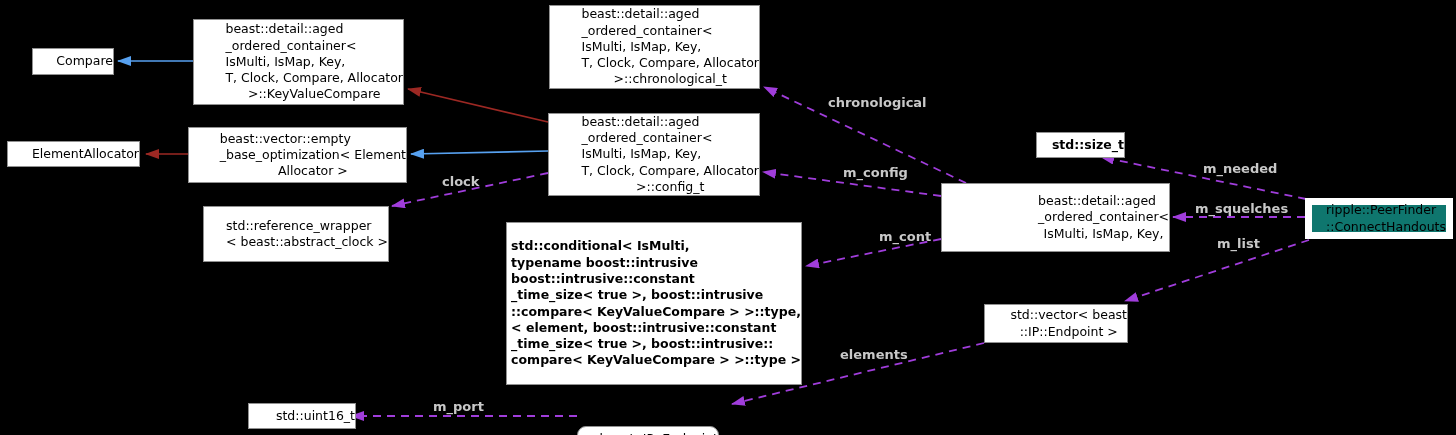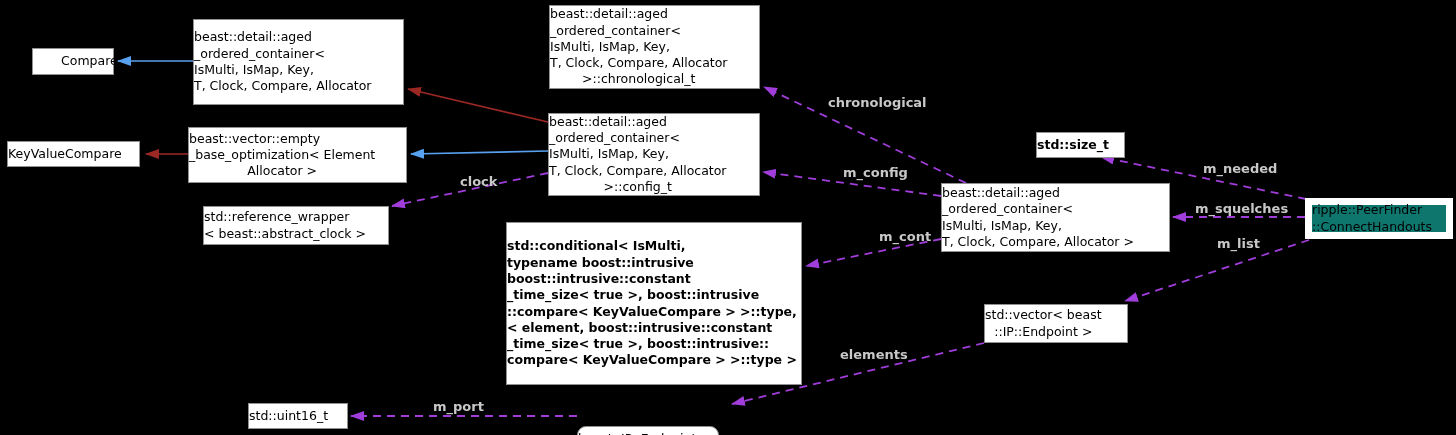--- a/index.html
+++ b/index.html
@@ -9,21 +9,21 @@
     background:#000;
     font-family:"DejaVu Sans","Liberation Sans",sans-serif;
     overflow:hidden;
   }
   #edges{position:absolute;left:0;top:0;width:1456px;height:435px;}
   .node{
     position:absolute;
     background:#ffffff;
     border:1px solid #919191;
     color:#000;
-    display:flex;align-items:center;justify-content:flex-start;
+    display:flex;align-items:center;justify-content:flex-end;
     font-size:12.5px;line-height:16.3px;
     box-sizing:border-box;
     white-space:nowrap;
   }
   .node .lines{text-align:left;}
   .node .lines > div:last-child{text-align:center;}
   .node.focus{
     background:#0f766e;
     border:7px solid #ffffff;
   }
@@ -75,36 +75,37 @@
         <div>Compare</div>
       </div>
   </div>
 
   <div class="node" style="left:193px;top:19px;width:211px;height:86px;">
     <div class="lines">
         <div>beast::detail::aged</div>
         <div>_ordered_container&lt;</div>
         <div>IsMulti, IsMap, Key,</div>
         <div>T, Clock, Compare, Allocator</div>
+        <div>&gt;::KeyValueCompare</div>
       </div>
   </div>
 
   <div class="node" style="left:549px;top:5px;width:211px;height:84px;">
     <div class="lines">
         <div>beast::detail::aged</div>
         <div>_ordered_container&lt;</div>
         <div>IsMulti, IsMap, Key,</div>
         <div>T, Clock, Compare, Allocator</div>
         <div>&gt;::chronological_t</div>
       </div>
   </div>
 
   <div class="node" style="left:7px;top:141px;width:133px;height:26px;">
     <div class="lines">
-        <div>KeyValueCompare</div>
+        <div>ElementAllocator</div>
       </div>
   </div>
 
   <div class="node" style="left:188px;top:127px;width:219px;height:56px;">
     <div class="lines">
         <div>beast::vector::empty</div>
         <div>_base_optimization&lt; Element</div>
         <div>Allocator &gt;</div>
       </div>
   </div>
@@ -123,32 +124,31 @@
     <div class="lines">
         <div>std::size_t</div>
       </div>
   </div>
 
   <div class="node" style="left:941px;top:183px;width:229px;height:69px;">
     <div class="lines">
         <div>beast::detail::aged</div>
         <div>_ordered_container&lt;</div>
         <div>IsMulti, IsMap, Key,</div>
-        <div>T, Clock, Compare, Allocator &gt;</div>
       </div>
   </div>
 
   <div class="node focus" style="left:1305px;top:198px;width:148px;height:41px;">
     <div class="lines">
         <div>ripple::PeerFinder</div>
         <div>::ConnectHandouts</div>
       </div>
   </div>
 
-  <div class="node" style="left:203px;top:206px;width:186px;height:39px;">
+  <div class="node" style="left:203px;top:206px;width:186px;height:56px;">
     <div class="lines">
         <div>std::reference_wrapper</div>
         <div>&lt; beast::abstract_clock &gt;</div>
       </div>
   </div>
 
   <div class="node" style="left:506px;top:222px;width:296px;height:163px;font-weight:bold;">
     <div class="lines">
         <div>std::conditional&lt; IsMulti,</div>
         <div>typename boost::intrusive</div>
@@ -161,35 +161,35 @@
       </div>
   </div>
 
   <div class="node" style="left:984px;top:304px;width:144px;height:39px;">
     <div class="lines">
         <div>std::vector&lt; beast</div>
         <div>::IP::Endpoint &gt;</div>
       </div>
   </div>
 
-  <div class="node" style="left:248px;top:403px;width:100px;height:26px;">
+  <div class="node" style="left:248px;top:403px;width:108px;height:26px;">
     <div class="lines">
         <div>std::uint16_t</div>
       </div>
   </div>
 
   <div class="node" style="left:577px;top:426px;width:142px;height:27px;border-radius:9px;">
     <div class="lines">
         <div>beast::IP::Endpoint</div>
       </div>
   </div>
 
   <div class="edge-label" style="left:828px;top:95px;">chronological</div>
   <div class="edge-label" style="left:843px;top:165px;">m_config</div>
   <div class="edge-label" style="left:849px;top:229px;margin-left:30px;">m_cont</div>
-  <div class="edge-label" style="left:460px;top:174px;">clock</div>
+  <div class="edge-label" style="left:442px;top:174px;">clock</div>
   <div class="edge-label" style="left:1203px;top:161px;">m_needed</div>
   <div class="edge-label" style="left:1195px;top:201px;">m_squelches</div>
   <div class="edge-label" style="left:1217px;top:236px;">m_list</div>
   <div class="edge-label" style="left:840px;top:347px;">elements</div>
   <div class="edge-label" style="left:433px;top:399px;">m_port</div>
 
 </div>
 
 </body></html>

